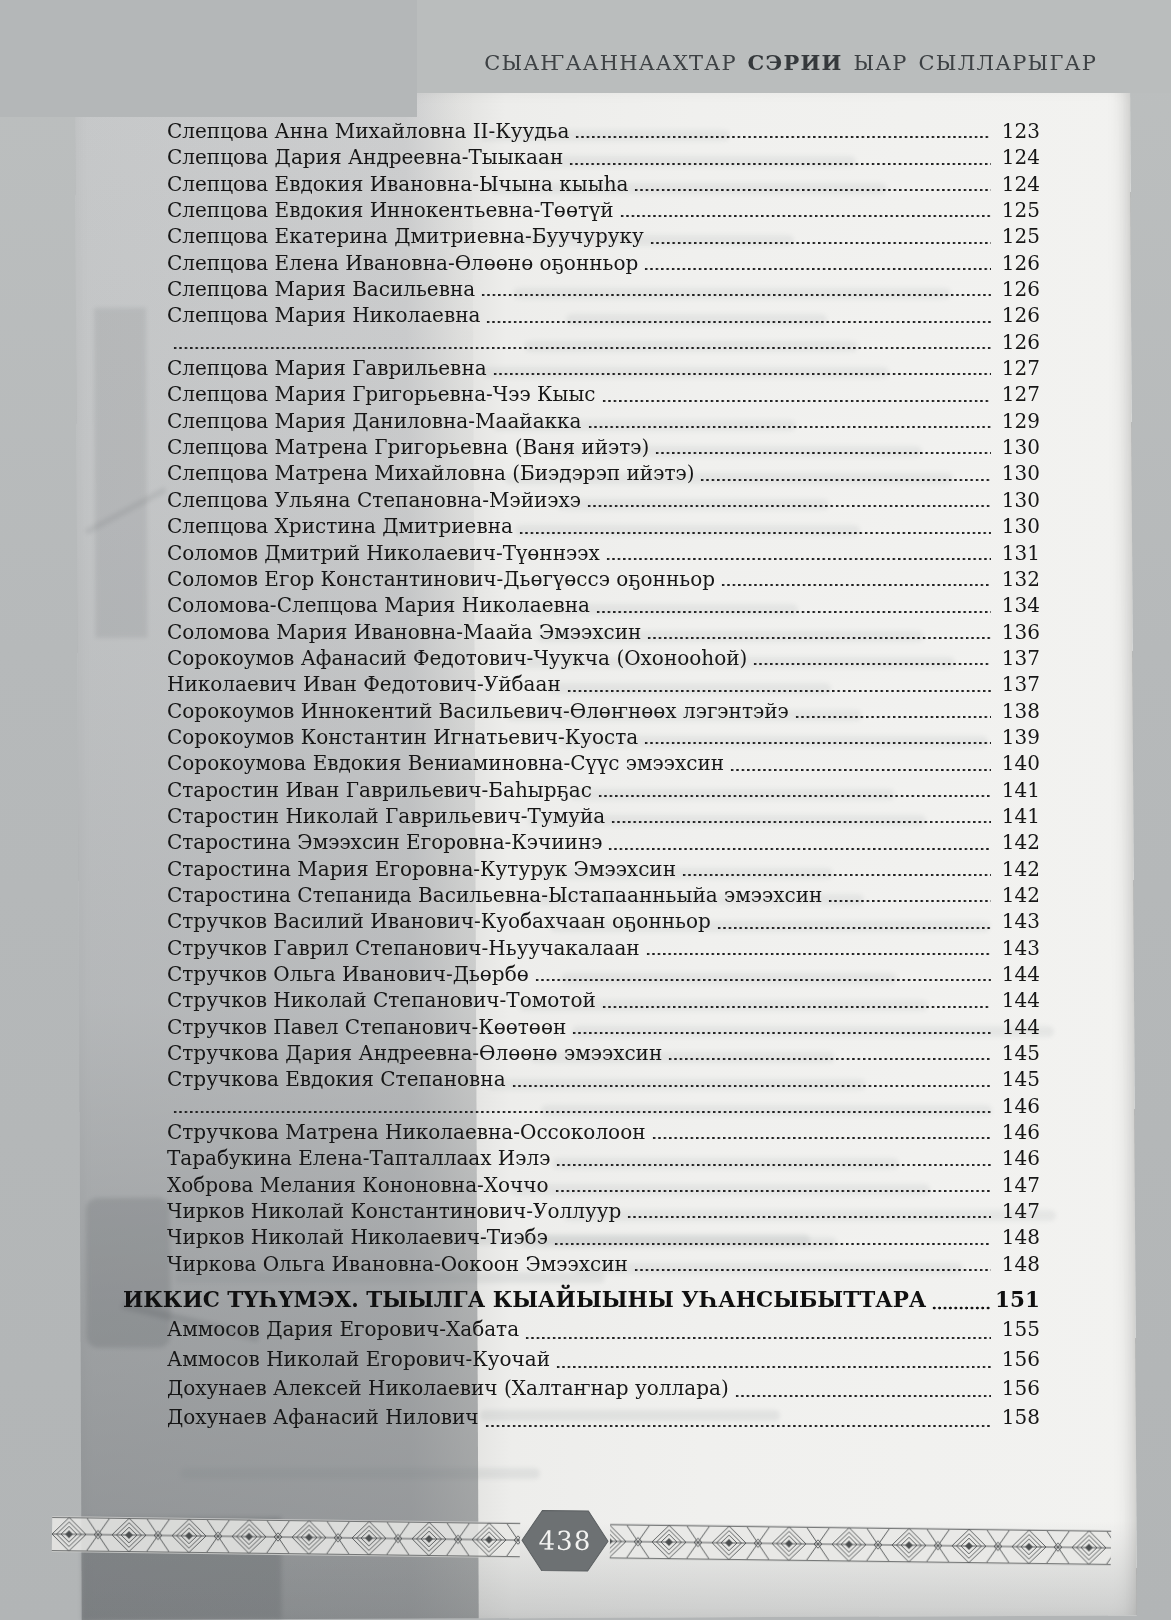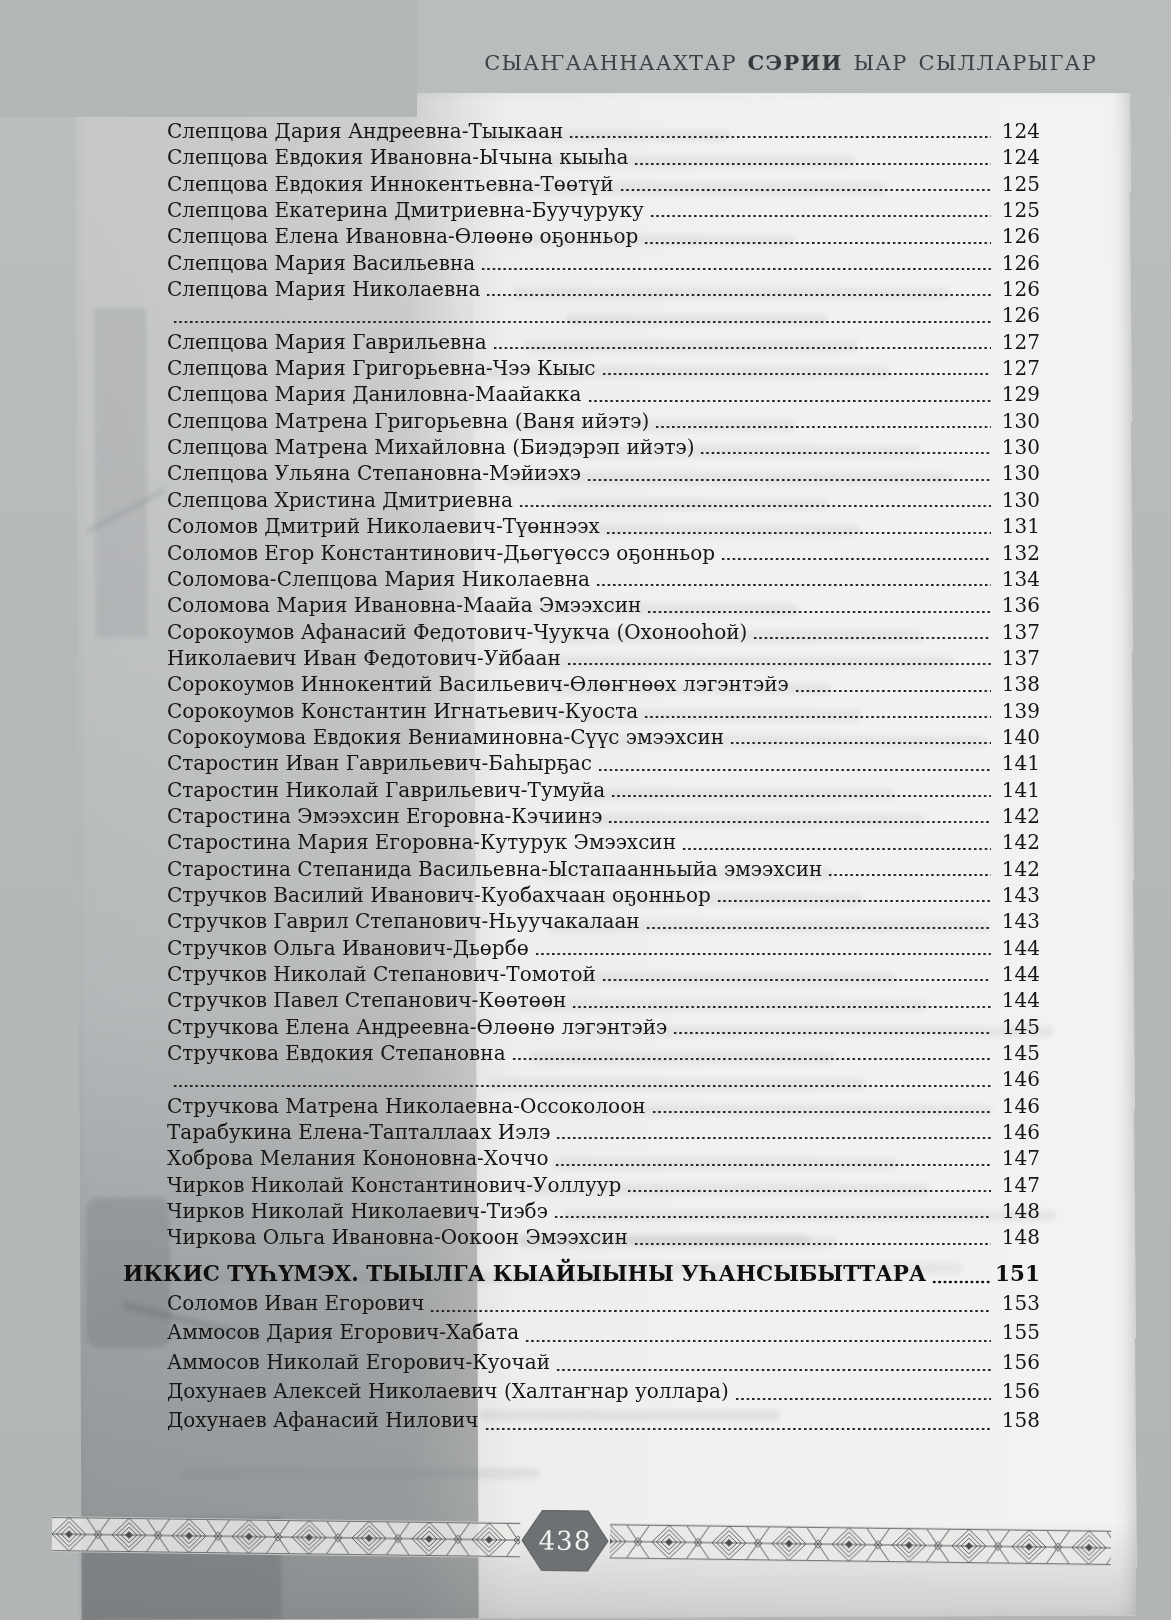--- a/index.html
+++ b/index.html
@@ -109,20 +109,25 @@
       <div class="ghost" style="left: 521px; top: 1236.7px; width: 316px;"></div>
       <div class="ghost" style="left: 574px; top: 1263.05px; width: 389px;"></div>
       <div class="ghost" style="left: 175px; top: 1272px; width: 430px; opacity: 0.11;"></div>
       <div class="ghost" style="left: 470px; top: 1234px; width: 340px; opacity: 0.11;"></div>
       <div class="ghost" style="left: 480px; top: 1410px; width: 300px; opacity: 0.11;"></div>
       <div class="ghost" style="left: 180px; top: 1468px; width: 360px; opacity: 0.11;"></div>
     </div>
 
   <div class="toc">
     <div id="list1">
+    <div class="row">
+      <span class="nm">Слепцова Анна Михайловна II-Куудьа</span>
+      <span class="dots"></span>
+      <span class="pg">123</span>
+    </div>
 
     <div class="row">
       <span class="nm">Слепцова Дария Андреевна-Тыыкаан</span>
       <span class="dots"></span>
       <span class="pg">124</span>
     </div>
 
     <div class="row">
       <span class="nm">Слепцова Евдокия Ивановна-Ычына кыыһа</span>
       <span class="dots"></span>
@@ -314,21 +319,21 @@
       <span class="pg">144</span>
     </div>
 
     <div class="row">
       <span class="nm">Стручков Павел Степанович-Көөтөөн</span>
       <span class="dots"></span>
       <span class="pg">144</span>
     </div>
 
     <div class="row">
-      <span class="nm">Стручкова Елена Андреевна-Өлөөнө лэгэнтэйэ</span>
+      <span class="nm">Стручкова Дария Андреевна-Өлөөнө эмээхсин</span>
       <span class="dots"></span>
       <span class="pg">145</span>
     </div>
 
     <div class="row">
       <span class="nm">Стручкова Евдокия Степановна</span>
       <span class="dots"></span>
       <span class="pg">145</span>
     </div>
 
@@ -372,25 +377,20 @@
       <span class="dots"></span>
       <span class="pg">148</span>
     </div>
   </div>
     <div class="row hd">
       <span class="nm">ИККИС ТҮҺҮМЭХ. ТЫЫЛГА КЫАЙЫЫНЫ УҺАНСЫБЫТТАРА</span>
       <span class="dots"></span>
       <span class="pg">151</span>
     </div>
     <div id="list2">
-    <div class="row r2">
-      <span class="nm">Соломов Иван Егорович</span>
-      <span class="dots"></span>
-      <span class="pg">153</span>
-    </div>
 
     <div class="row r2">
       <span class="nm">Аммосов Дария Егорович-Хабата</span>
       <span class="dots"></span>
       <span class="pg">155</span>
     </div>
 
     <div class="row r2">
       <span class="nm">Аммосов Николай Егорович-Куочай</span>
       <span class="dots"></span>

